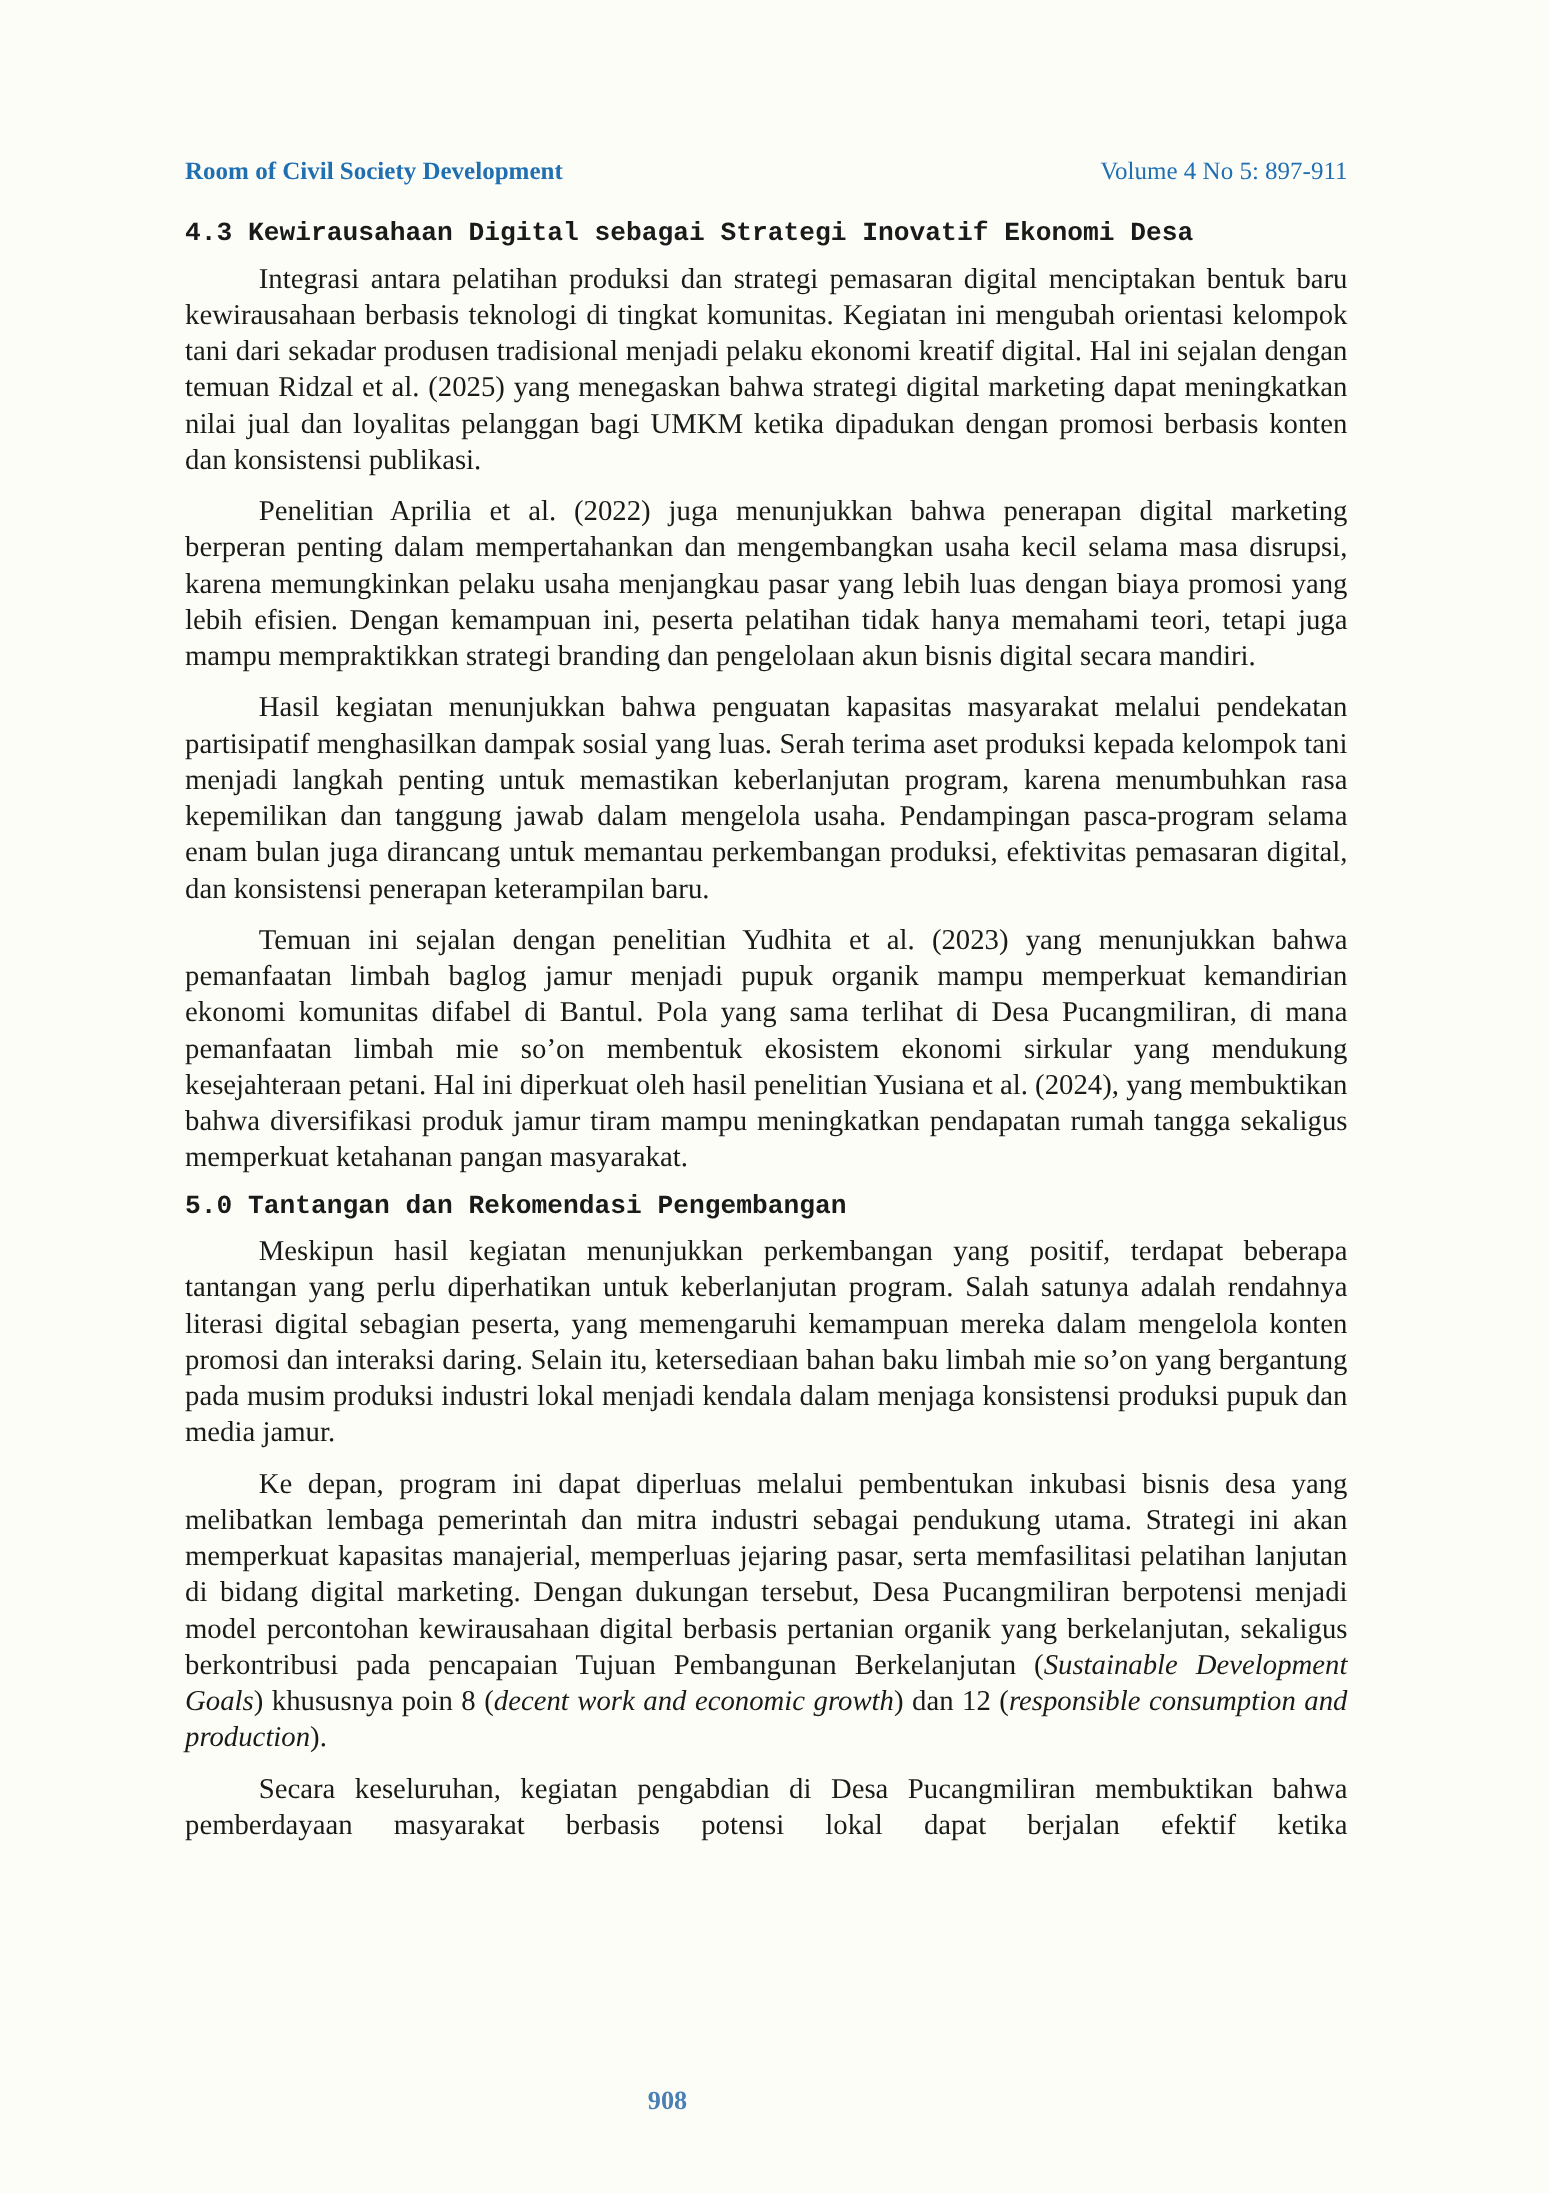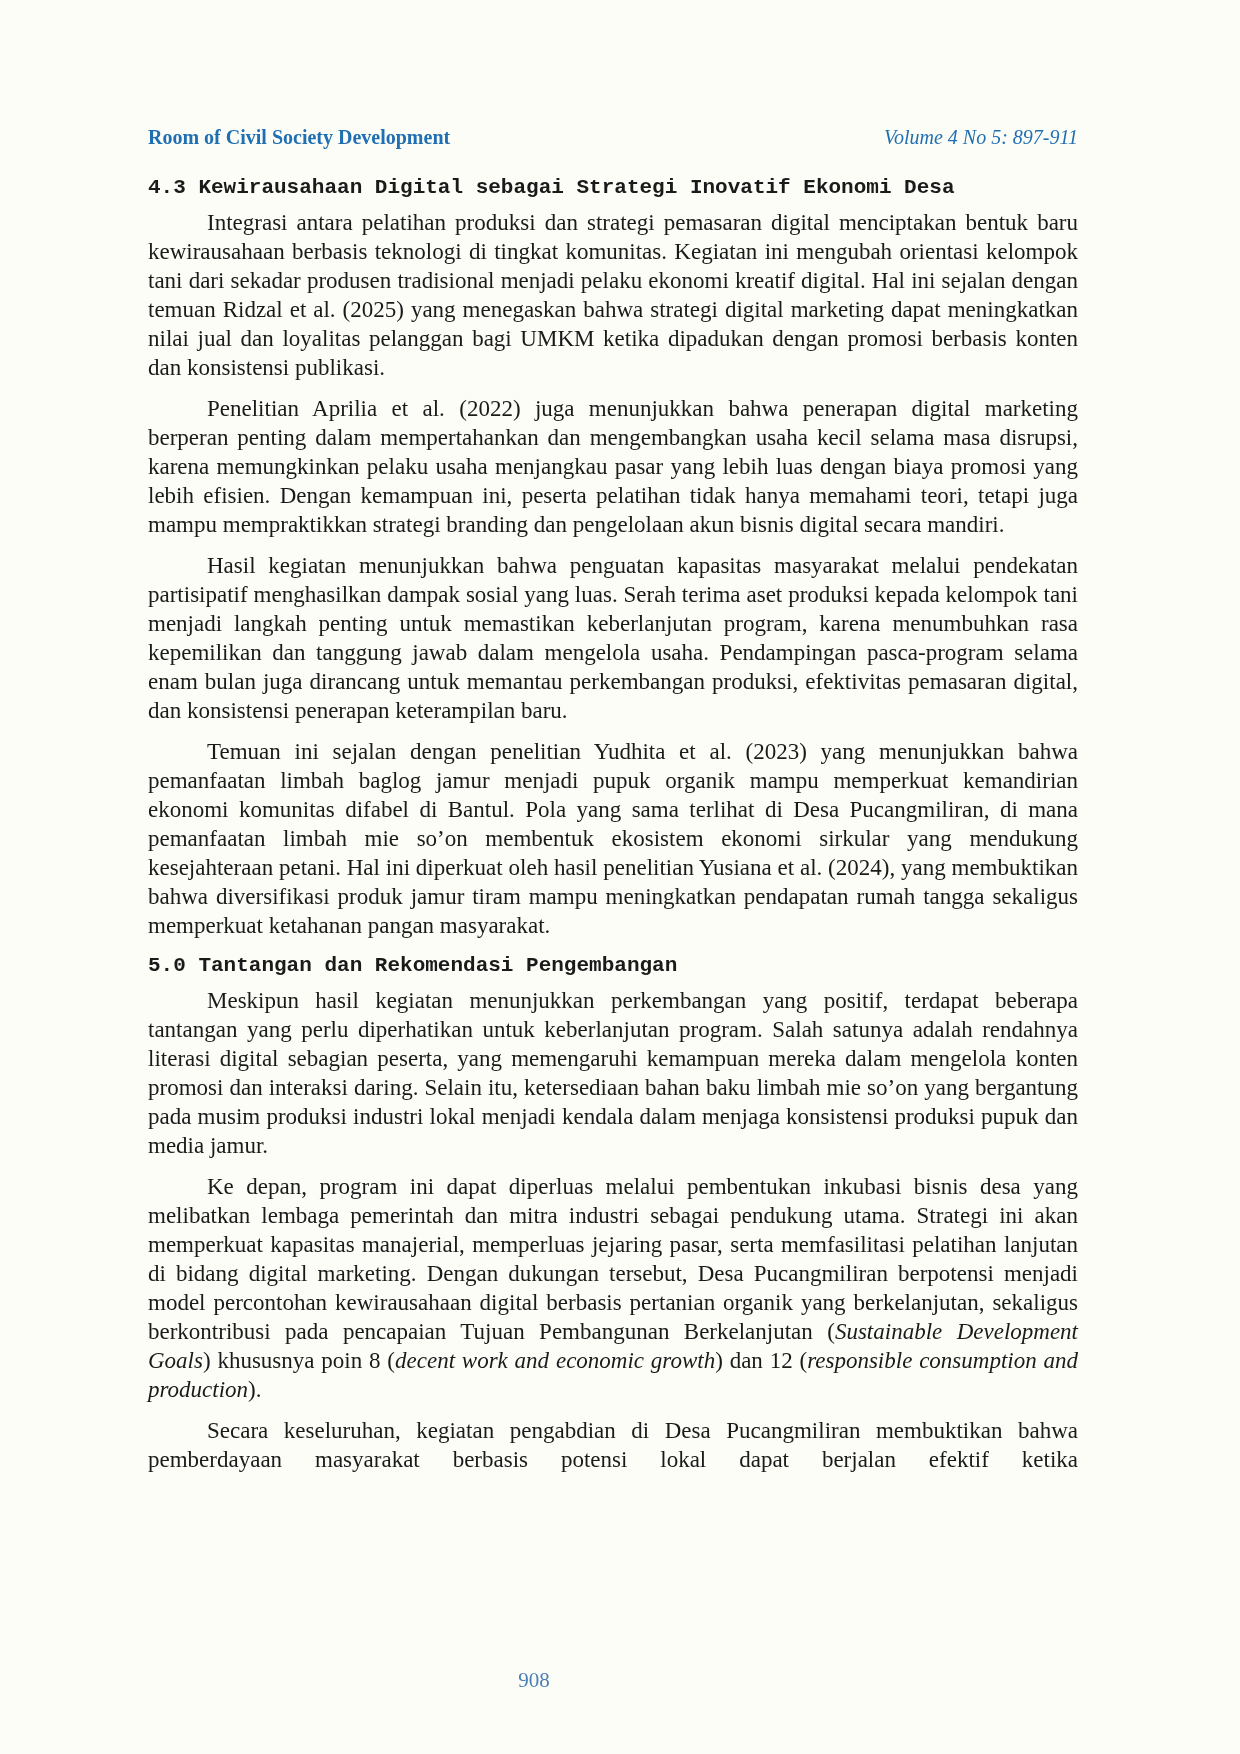--- a/index.html
+++ b/index.html
@@ -30,21 +30,20 @@
       display: flex;
       justify-content: space-between;
       align-items: center;
       font-size: 20px;
       color: #1f6fb2;
     }
     .running-header .journal {
       font-weight: bold;
     }
     .running-header .volume {
-      font-style: italic;
     }
     .content {
       position: absolute;
       top: 174px;
       left: 0;
       width: 930px;
     }
     h2.section {
       font-size: 21px;
       font-weight: bold;
@@ -61,21 +60,21 @@
       text-indent: 59px;
     }
     p.para em { }
     .footer-page {
       position: absolute;
       top: 1668px;
       left: 0;
       width: 1068px;
       text-align: center;
       font-size: 21px;
-      font-weight: normal;
+      font-weight: bold;
       color: #4a7fb5;
     }
   </style>
 </head>
 <body>
 
 <div class="page">
 
   <div class="running-header">
     <span class="journal">Room of Civil Society Development</span>

